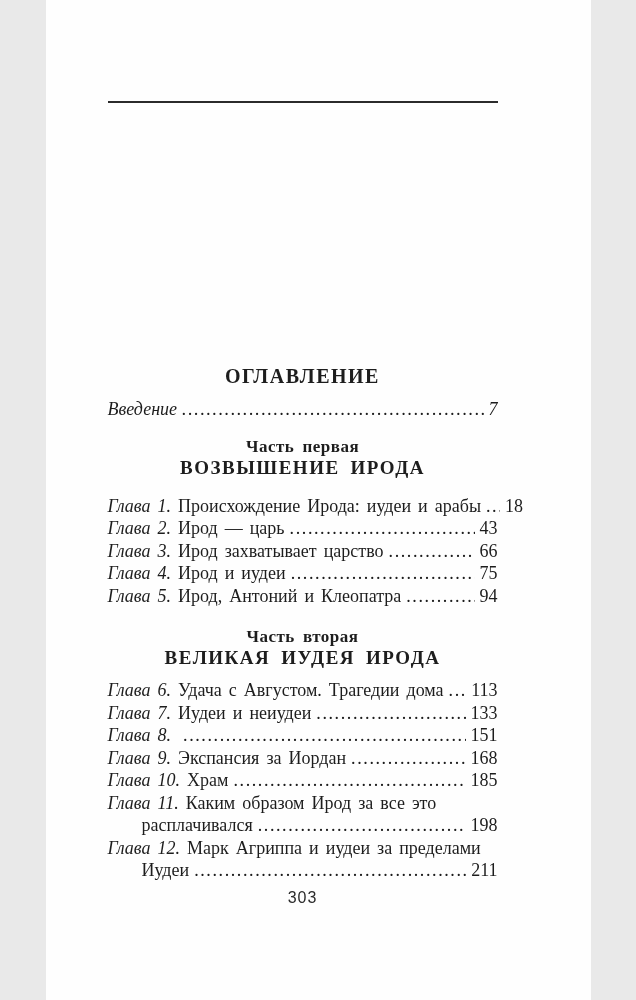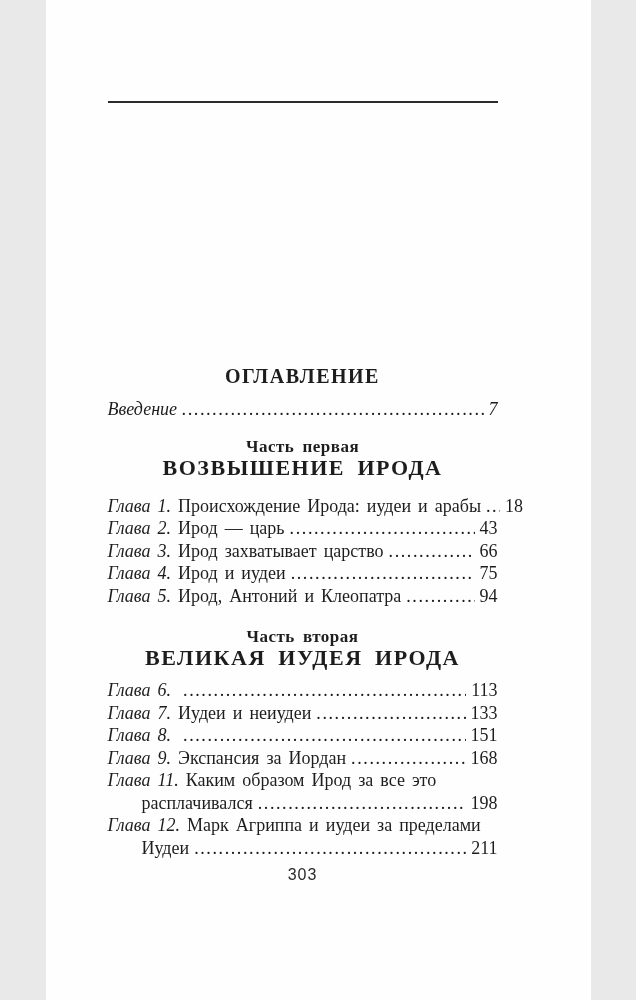--- a/index.html
+++ b/index.html
@@ -71,21 +71,21 @@
   }
   .part-heading-1 { margin-top: 15px; }
   .part-heading-2 { margin-top: 19px; }
   .part-label {
     font-size: 17px;
     line-height: 21px;
     letter-spacing: 0.5px;
     word-spacing: 0.2em;
   }
   .part-title {
-    font-size: 22px;
+    font-size: 19px;
     line-height: 21px;
     letter-spacing: 1.5px;
     word-spacing: 0.25em;
   }
   .entries-1 { margin-top: 17px; }
   .entries-2 { margin-top: 11px; }
   .cont-row { padding-left: 34px; }
   .wrap-first .entry-title { flex: 0 1 auto; }
   .folio {
     margin-top: 7px;
@@ -151,39 +151,46 @@
     </div>
 
     <div class="part-heading part-heading-2">
       <div class="part-label">Часть вторая</div>
       <div class="part-title">ВЕЛИКАЯ ИУДЕЯ ИРОДА</div>
     </div>
 
     <div class="entries-2">
       <div class="toc-row">
         <span class="entry-num">Глава 6.</span>
+        <span class="entry-title">Удача с Августом. Трагедии дома</span>
         <span class="leader"></span>
         <span class="entry-page">113</span>
       </div>
       <div class="toc-row">
         <span class="entry-num">Глава 7.</span>
         <span class="entry-title">Иудеи и неиудеи</span>
         <span class="leader"></span>
         <span class="entry-page">133</span>
       </div>
       <div class="toc-row">
         <span class="entry-num">Глава 8.</span>
         <span class="leader"></span>
         <span class="entry-page">151</span>
       </div>
       <div class="toc-row">
         <span class="entry-num">Глава 9.</span>
         <span class="entry-title">Экспансия за Иордан</span>
         <span class="leader"></span>
         <span class="entry-page">168</span>
+      </div>
+      <div class="toc-row">
+        <span class="entry-num">Глава 10.</span>
+        <span class="entry-title">Храм</span>
+        <span class="leader"></span>
+        <span class="entry-page">185</span>
       </div>
 
       <div class="toc-row wrap-first">
         <span class="entry-num">Глава 11.</span>
         <span class="entry-title">Каким образом Ирод за все это</span>
       </div>
       <div class="toc-row cont-row">
         <span class="entry-title">расплачивался</span>
         <span class="leader"></span>
         <span class="entry-page">198</span>

